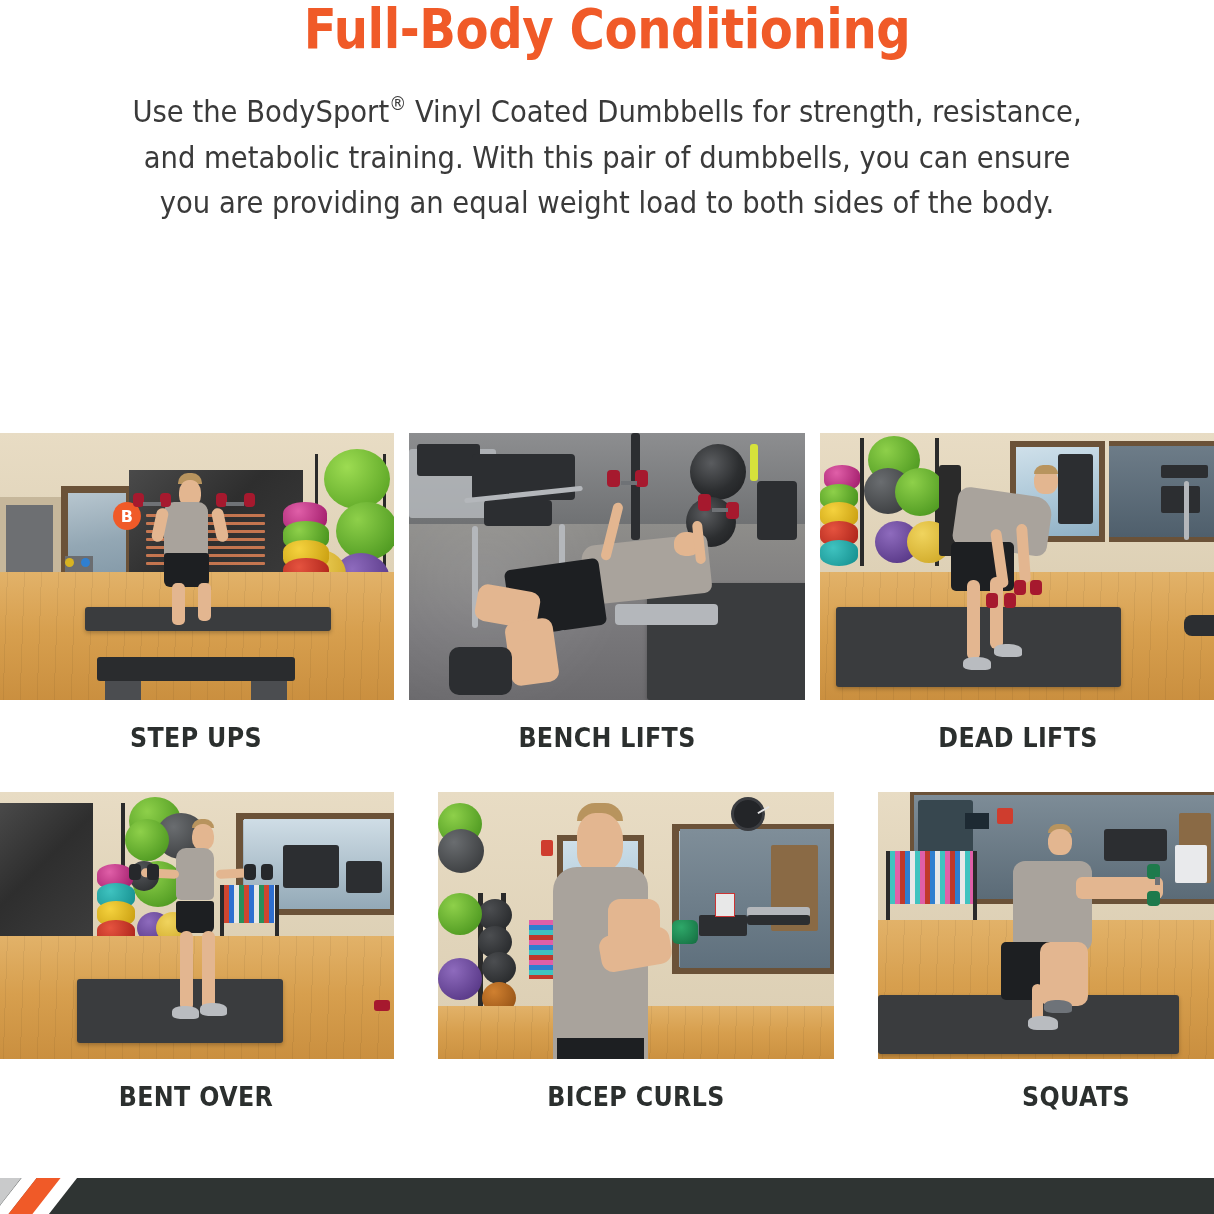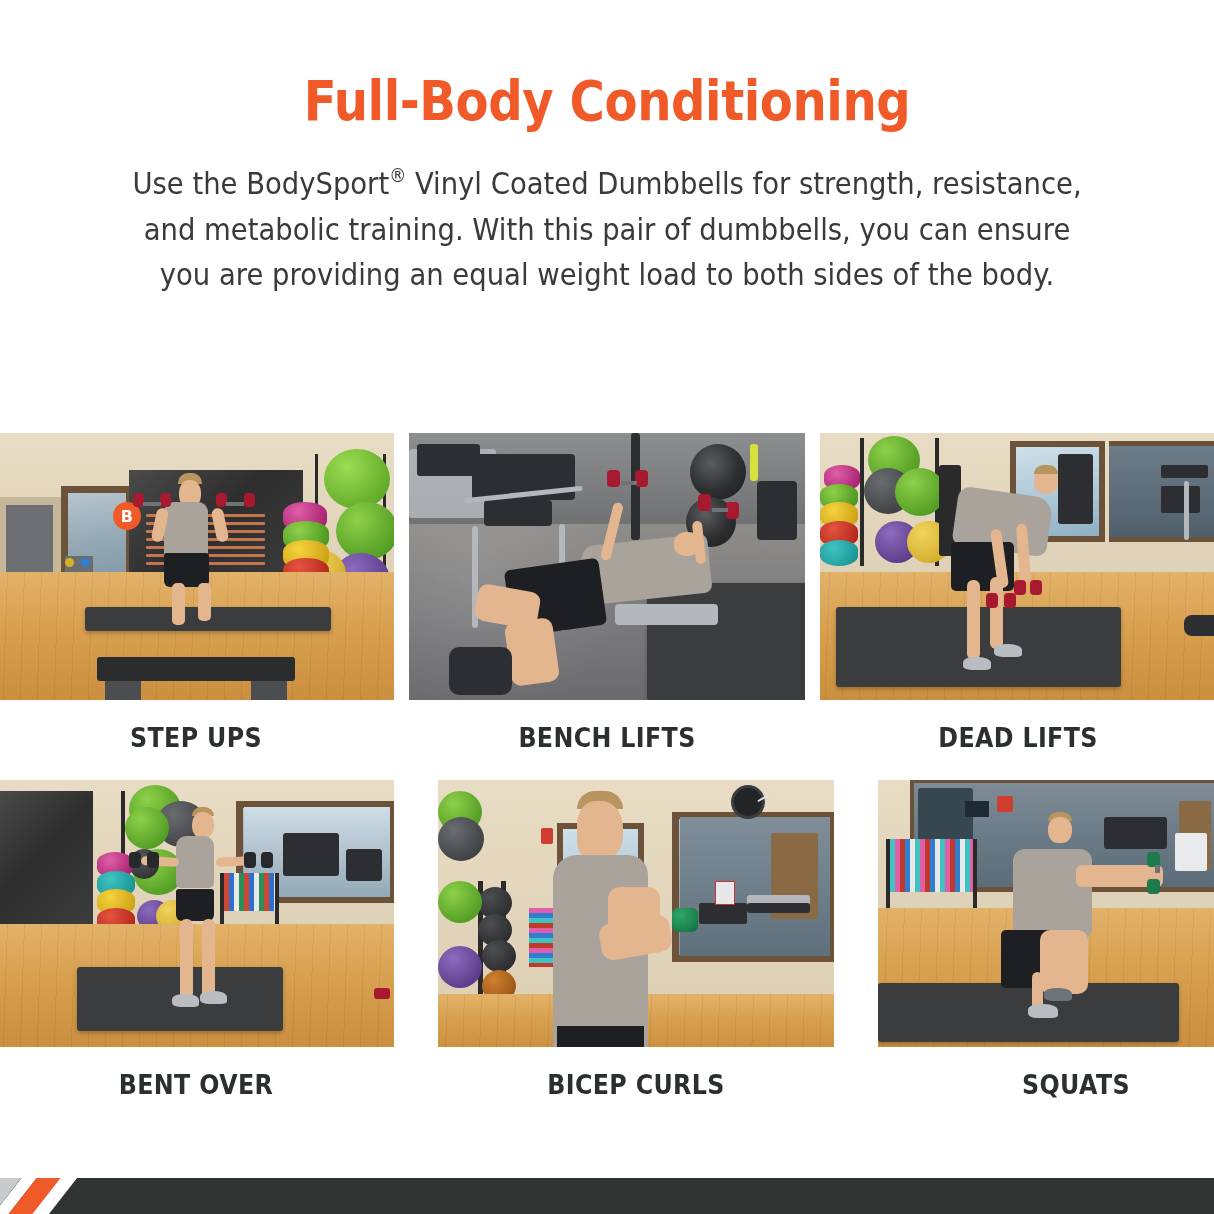--- a/index.html
+++ b/index.html
@@ -11,21 +11,20 @@
     width: 1214px;
     height: 1214px;
     position: relative;
     overflow: hidden;
     font-family: "Liberation Sans", sans-serif;
     -webkit-font-smoothing: antialiased;
   }
 
   
   .page-header {
-    padding-top: 72px;
     text-align: center;
   }
   .page-title {
     color: #F05A28;
     font-family: "DejaVu Sans", sans-serif;
     font-weight: bold;
     font-size: 56px;
     line-height: 1.05;
     letter-spacing: -0.5px;
     margin: 0;
@@ -53,21 +52,21 @@
     position: absolute;
     left: 0;
     top: 433px;
     width: 1214px;
   }
   .grid-row {
     display: flex;
     justify-content: space-between;
     align-items: flex-start;
   }
-  .grid-row + .grid-row { margin-top: 0px; gap: 44px; }
+  .grid-row + .grid-row { margin-top: 12px; gap: 44px; }
   .cell {
     width: 396px;
   }
   .cell.cell-left  { margin-left: -2px; }
   .cell.cell-right { margin-right: -2px; }
 
   .photo {
     position: relative;
     width: 396px;
     height: 267px;

